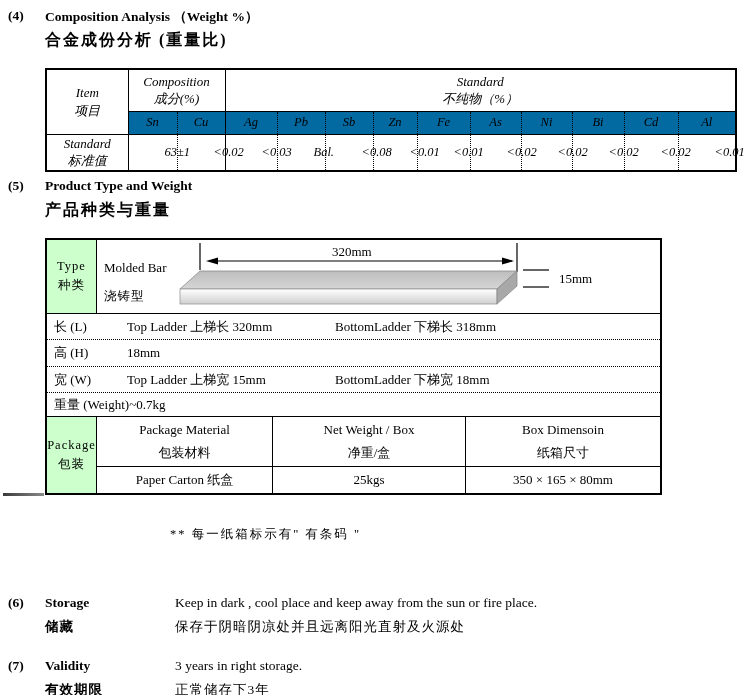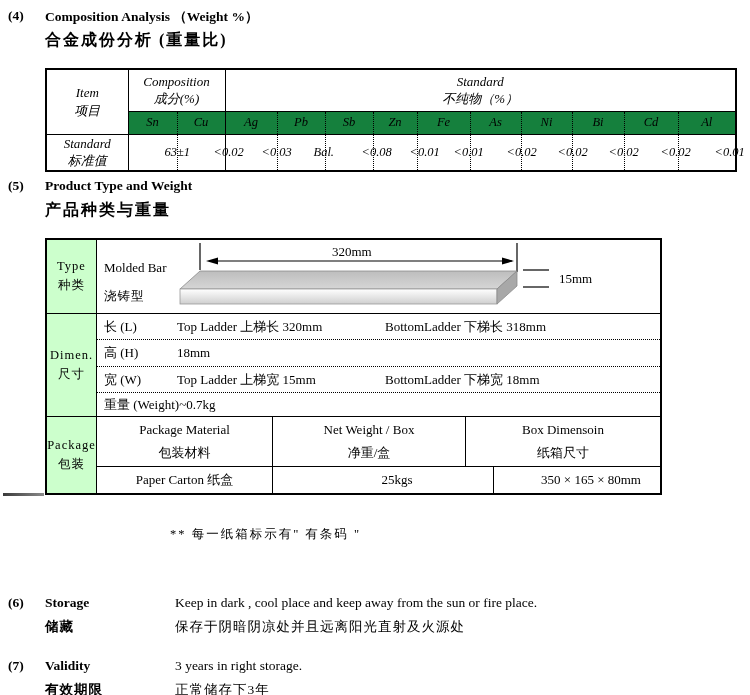--- a/index.html
+++ b/index.html
@@ -20,21 +20,21 @@
   }
   table.t1 td {
     border-left:1px solid #000; border-top:1px solid #000;
     text-align:center; vertical-align:middle; padding:0;
     font-style:italic; font-size:13px; line-height:1.35;
   }
   table.t1 td.dl { border-left:1px dotted #000; }
   table.t1 tr.r1 { height:42px; }
   table.t1 tr.r2 { height:23px; }
   table.t1 tr.r3 { height:35px; }
-  table.t1 tr.r2 td { background:#15803d; font-size:12.5px; }
+  table.t1 tr.r2 td { background:#0369a1; font-size:12.5px; }
   table.t1 td.val { font-size:12.5px;padding-left:36px; }
 
   
   .t2 {
     position:absolute; left:45px; top:238px; width:617px; height:257px;
     border:2px solid #000; box-sizing:border-box; font-size:13px;
   }
   .t2 .row { display:flex; width:100%; box-sizing:border-box; }
   .t2 .type-row { height:74px; border-bottom:1px solid #000; }
   .t2 .dimen-row { height:103px; border-bottom:1px solid #000; }
@@ -45,21 +45,21 @@
     gap:3px; font-size:12.5px; box-sizing:border-box; letter-spacing:1px;
   }
   .t2 .content { position:relative; flex:1; box-sizing:border-box; }
   .sub-row { position:relative; box-sizing:border-box; }
   .sub-row.dotted { border-bottom:1px dotted #000; }
   .sub-row .lbl { position:absolute; left:7px; top:50%; transform:translateY(-50%); white-space:nowrap; }
   .sub-row .c1 { position:absolute; left:80px; top:50%; transform:translateY(-50%); white-space:nowrap; }
   .sub-row .c2 { position:absolute; left:288px; top:50%; transform:translateY(-50%); white-space:nowrap; }
   .pkg-grid { display:flex; flex-direction:column; height:100%; }
   .pkg-head { display:flex; flex:0 0 49px; border-bottom:1px solid #000; }
-  .pkg-vals { display:flex; flex:1;gap:28px; }
+  .pkg-vals { display:flex; flex:1; }
   .pkg-cell {
     display:flex; flex-direction:column; align-items:center; justify-content:center;
     gap:6px; box-sizing:border-box; text-align:center;
   }
   .pkg-cell.c0 { flex:0 0 176px; border-right:1px solid #000; }
   .pkg-cell.c1 { flex:0 0 193px; border-right:1px solid #000; }
   .pkg-cell.c2 { flex:1; }
   .type-name-en { position:absolute; left:7px; top:20px; font-size:13px; }
   .type-name-zh { position:absolute; left:7px; top:48px; font-size:12.5px; letter-spacing:1px; }
 
@@ -186,24 +186,20 @@
           <polygon points="400,49 420,31 420,46 400,64" fill="#a8a8a8" stroke="#8a8a8a" stroke-width="0.8"></polygon>
 
           <line x1="426" y1="30" x2="452" y2="30" stroke="#000" stroke-width="1.2"></line>
           <line x1="426" y1="47" x2="452" y2="47" stroke="#000" stroke-width="1.2"></line>
           <text x="462" y="43" font-size="13" font-family="Liberation Serif, serif">15mm</text>
         </svg>
       </div>
     </div>
 
     <div class="row dimen-row">
-      <div class="gcell">
-        <div>Dimen.</div>
-        <div>尺寸</div>
-      </div>
       <div class="content" style="display:flex; flex-direction:column;">
         <div class="sub-row dotted" style="flex:0 0 26px;">
           <span class="lbl">长 (L)</span>
           <span class="c1">Top Ladder 上梯长 320mm</span>
           <span class="c2">BottomLadder 下梯长 318mm</span>
         </div>
         <div class="sub-row dotted" style="flex:0 0 27px;">
           <span class="lbl">高 (H)</span>
           <span class="c1">18mm</span>
           <span class="c2"></span>

